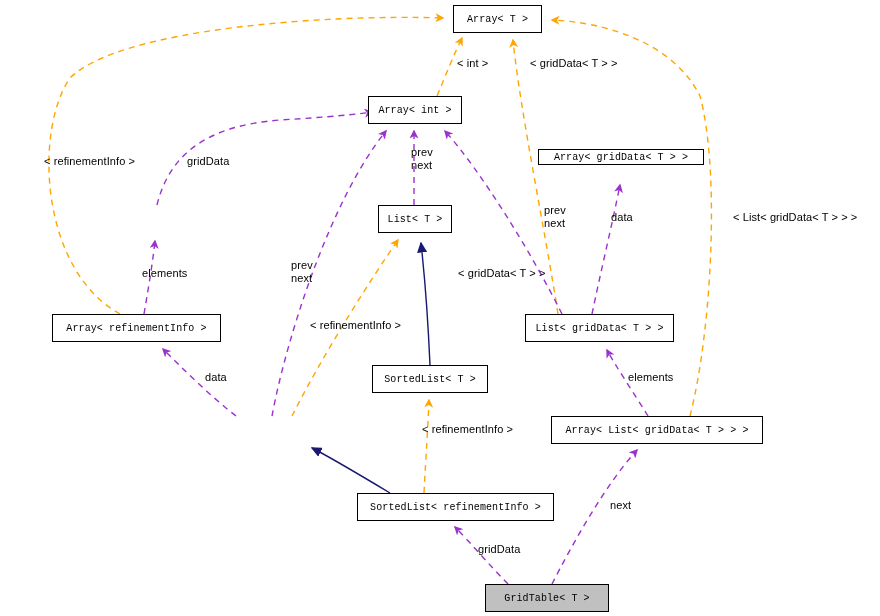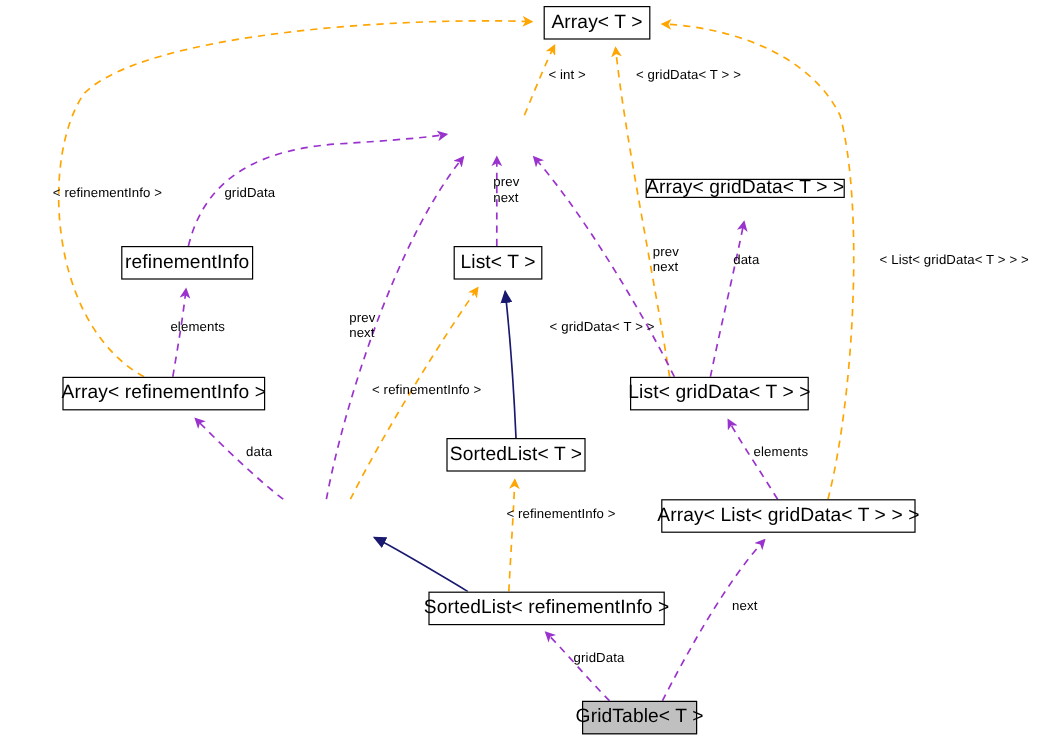--- a/index.html
+++ b/index.html
@@ -2,21 +2,21 @@
 <html><head>
 <meta charset="utf-8">
 <style>
   html,body{margin:0;padding:0;background:#ffffff;}
   body{width:880px;height:616px;overflow:hidden;
        font-family:"Liberation Sans","DejaVu Sans",sans-serif;}
   #diagram{position:relative;width:880px;height:616px;background:#ffffff;}
   #edges{position:absolute;left:0;top:0;width:880px;height:616px;}
   .node{position:absolute;box-sizing:border-box;border:1px solid #000000;
         background:#ffffff;display:flex;align-items:center;justify-content:center;
-        font-size:16px;color:#000000;white-space:nowrap;letter-spacing:.1px;}
+        font-size:10px;color:#000000;white-space:nowrap;letter-spacing:.1px;font-family:Liberation Mono, monospace;}
   .node.highlight{background:#c0c0c0;}
   .elabel{position:absolute;font-size:11px;color:#000000;white-space:nowrap;
           line-height:13px;letter-spacing:.1px;}
 </style>
 </head>
 <body>
 
 <div id="diagram">
 
   <svg id="edges" viewBox="0 0 880 616" xmlns="http://www.w3.org/2000/svg">
@@ -51,29 +51,29 @@
       <path d="M 648,416 C 635,395 615,365 607,350" stroke="#9a32cd" stroke-dasharray="6,5" marker-end="url(#ar-purple)"></path>
       <path d="M 508,584 C 490,566 470,542 455,527" stroke="#9a32cd" stroke-dasharray="6,5" marker-end="url(#ar-purple)"></path>
       <path d="M 552,584 C 572,545 605,485 637,450" stroke="#9a32cd" stroke-dasharray="6,5" marker-end="url(#ar-purple)"></path>
 
       <path d="M 430,365 C 428,320 424,270 421,243" stroke="#191970" marker-end="url(#ar-navy)"></path>
       <path d="M 390,493 C 360,475 330,457 312,448" stroke="#191970" marker-end="url(#ar-navy)"></path>
     </g>
   </svg>
 
   <div class="node" style="left:453px;top:5px;width:89px;height:28px;">Array&lt; T &gt;</div>
+  <div class="node" style="left:368px;top:96px;width:94px;height:28px;">Array&lt; int &gt;</div>
   <div class="node" style="left:538px;top:149px;width:166px;height:16px;">Array&lt; gridData&lt; T &gt; &gt;</div>
-  <div class="node" style="left:101px;top:205px;width:110px;height:28px;">refinementInfo</div>
   <div class="node" style="left:378px;top:205px;width:74px;height:28px;">List&lt; T &gt;</div>
   <div class="node" style="left:52px;top:314px;width:169px;height:28px;">Array&lt; refinementInfo &gt;</div>
   <div class="node" style="left:525px;top:314px;width:149px;height:28px;">List&lt; gridData&lt; T &gt; &gt;</div>
   <div class="node" style="left:372px;top:365px;width:116px;height:28px;">SortedList&lt; T &gt;</div>
   <div class="node" style="left:551px;top:416px;width:212px;height:28px;">Array&lt; List&lt; gridData&lt; T &gt; &gt; &gt;</div>
   <div class="node" style="left:317px;top:493px;width:197px;height:28px;margin-left:40px;">SortedList&lt; refinementInfo &gt;</div>
-  <div class="node highlight" style="left:485px;top:584px;width:96px;height:28px;">GridTable&lt; T &gt;</div>
+  <div class="node highlight" style="left:485px;top:584px;width:124px;height:28px;">GridTable&lt; T &gt;</div>
 
   <div class="elabel" style="left:457px;top:57px;">&lt; int &gt;</div>
   <div class="elabel" style="left:530px;top:57px;">&lt; gridData&lt; T &gt; &gt;</div>
   <div class="elabel" style="left:44px;top:155px;">&lt; refinementInfo &gt;</div>
   <div class="elabel" style="left:187px;top:155px;">gridData</div>
   <div class="elabel" style="left:411px;top:146px;white-space:pre;">prev
 next</div>
   <div class="elabel" style="left:544px;top:204px;white-space:pre;">prev
 next</div>
   <div class="elabel" style="left:611px;top:211px;">data</div>

